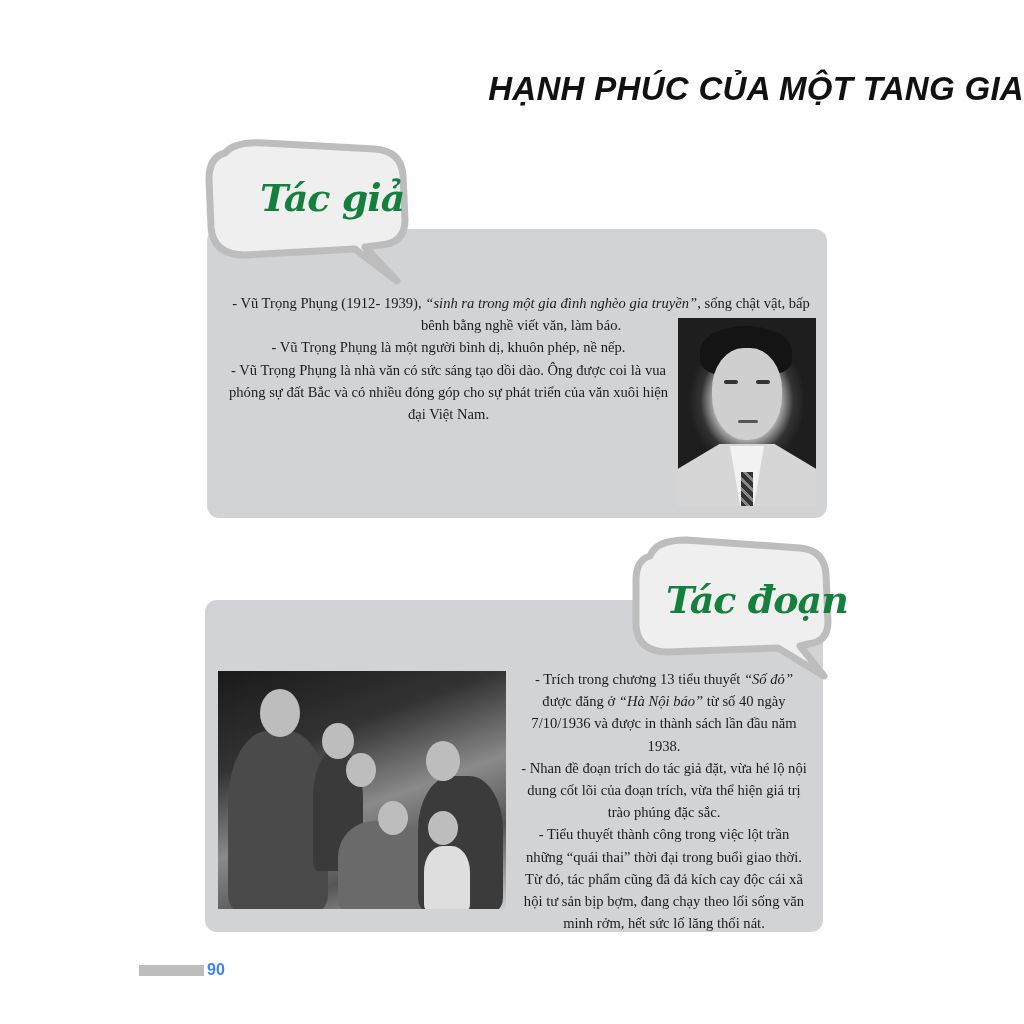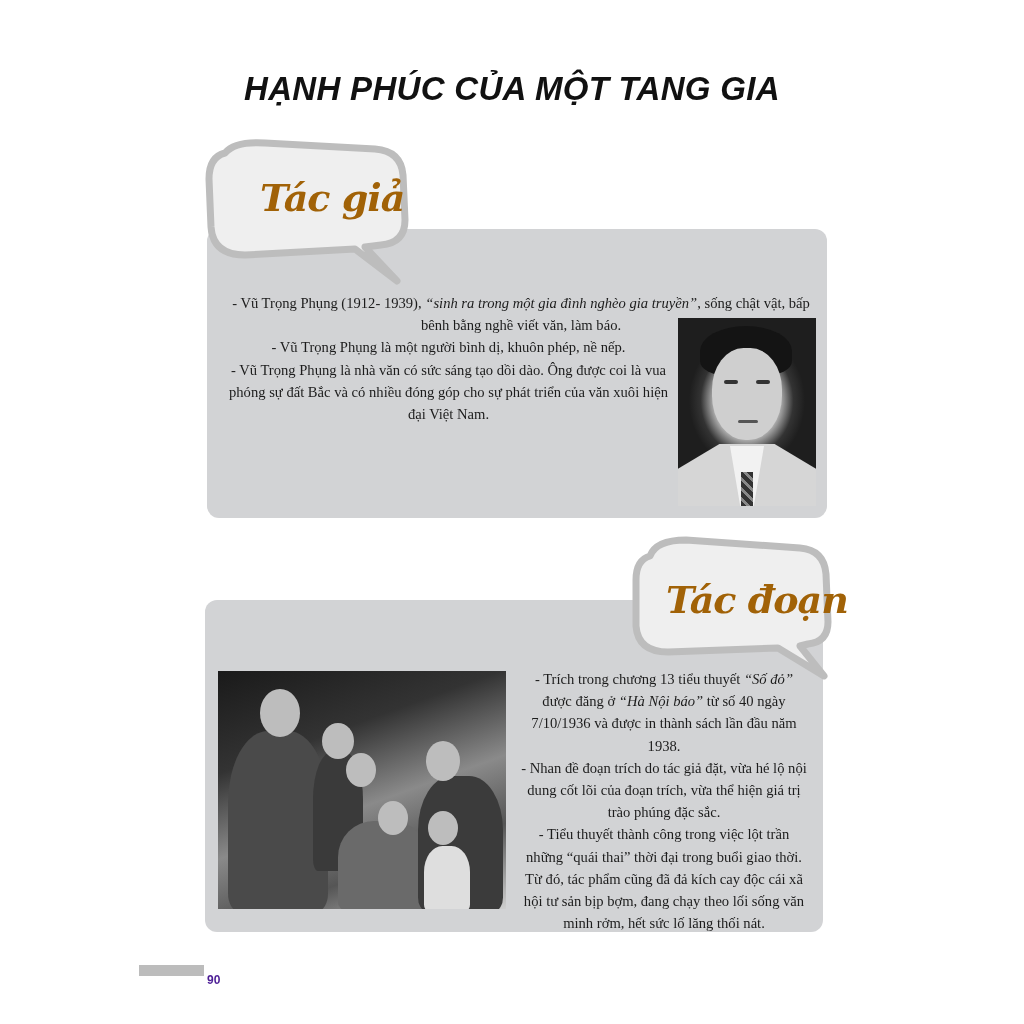--- a/index.html
+++ b/index.html
@@ -1,25 +1,25 @@
 <!DOCTYPE html>
 <html><head>
   <meta charset="utf-8">
   <style>
     html, body { margin: 0; padding: 0; background: #ffffff; }
     body { width: 1024px; height: 1024px; position: relative; overflow: hidden; font-family: "Liberation Serif", serif; color: #1a1a1a; }
-    .title { position: absolute; left: 0; right: 0; top: 70px; text-align: center; font-family: "Liberation Sans", sans-serif; font-weight: bold; font-style: italic; font-size: 33px; letter-spacing: 0.3px; color: #111; }
+    .title { position: absolute; left: 0; right: 0; top: 70px; text-align: right; font-family: "Liberation Sans", sans-serif; font-weight: bold; font-style: italic; font-size: 33px; letter-spacing: 0.3px; color: #111; }
 
     .box { position: absolute; background: #d2d3d5; border-radius: 12px; }
     .box1 { left: 207px; top: 229px; width: 620px; height: 289px; }
     .box2 { left: 205px; top: 600px; width: 618px; height: 332px; }
 
     .bubble { position: absolute; }
     .bubble svg { display: block; }
-    .bubble-label { position: absolute; font-family: "DejaVu Serif", serif; font-style: italic; font-weight: bold; font-size: 38px; color: #a16207; letter-spacing: -1px; white-space: nowrap; }
+    .bubble-label { position: absolute; font-family: "DejaVu Serif", serif; font-style: italic; font-weight: bold; font-size: 38px; color: #15803d; letter-spacing: -1px; white-space: nowrap; }
 
     .bubble1 { left: 205px; top: 135px; width: 205px; height: 150px; }
     .bubble1 .bubble-label { left: 55px; top: 40px; }
     .bubble2 { left: 628px; top: 530px; width: 205px; height: 150px; }
     .bubble2 .bubble-label { left: 38px; top: 47px; }
 
     .text { position: absolute; font-size: 14.6px; line-height: 22.2px; color: #1c1c1c; }
     .text p { margin: 0; text-align: center; }
     .text1 { left: 221px; top: 292px; width: 600px; }
     .text1 .narrow { width: 455px; }
@@ -33,21 +33,21 @@
     .portrait .mouth { position: absolute; left: 60px; top: 102px; width: 20px; height: 3px; background: #555; border-radius: 2px; }
     .portrait .suit { position: absolute; left: 0; right: 0; bottom: 0; height: 62px; background: #d6d6d6; clip-path: polygon(0 40%, 30% 0, 70% 0, 100% 40%, 100% 100%, 0 100%); }
     .portrait .shirt { position: absolute; left: 52px; bottom: 0; width: 34px; height: 60px; background: #f2f2f2; clip-path: polygon(0 0, 100% 0, 70% 100%, 30% 100%); }
     .portrait .tie { position: absolute; left: 63px; bottom: 0; width: 12px; height: 34px; background: repeating-linear-gradient(45deg, #333 0 4px, #888 4px 7px); }
 
     .illustration { position: absolute; left: 218px; top: 671px; width: 288px; height: 238px; background: linear-gradient(160deg, #1a1a1a 0%, #333 30%, #8a8a8a 55%, #555 75%, #cfcfcf 100%); overflow: hidden; }
     .illustration .fig { position: absolute; background: #4a4a4a; border-radius: 40% 40% 10% 10%; }
     .illustration .head { position: absolute; background: #bdbdbd; border-radius: 50%; }
 
     .page-bar { position: absolute; left: 139px; top: 965px; width: 65px; height: 11px; background: #bcbcbc; }
-    .page-num { position: absolute; left: 207px; top: 961px; font-family: "Liberation Sans", sans-serif; font-weight: bold; font-size: 12px; color: #4c1d95; margin-top: 12px; }
+    .page-num { position: absolute; left: 207px; top: 961px; font-family: "Liberation Sans", sans-serif; font-weight: bold; font-size: 16px; color: #3b82f6; }
   </style>
 </head>
 <body>
 
 <div class="title">HẠNH PHÚC CỦA MỘT TANG GIA</div>
 
 <div class="box box1"></div>
 
 <div class="bubble bubble1">
   <svg width="205" height="150" viewBox="0 0 205 150">

